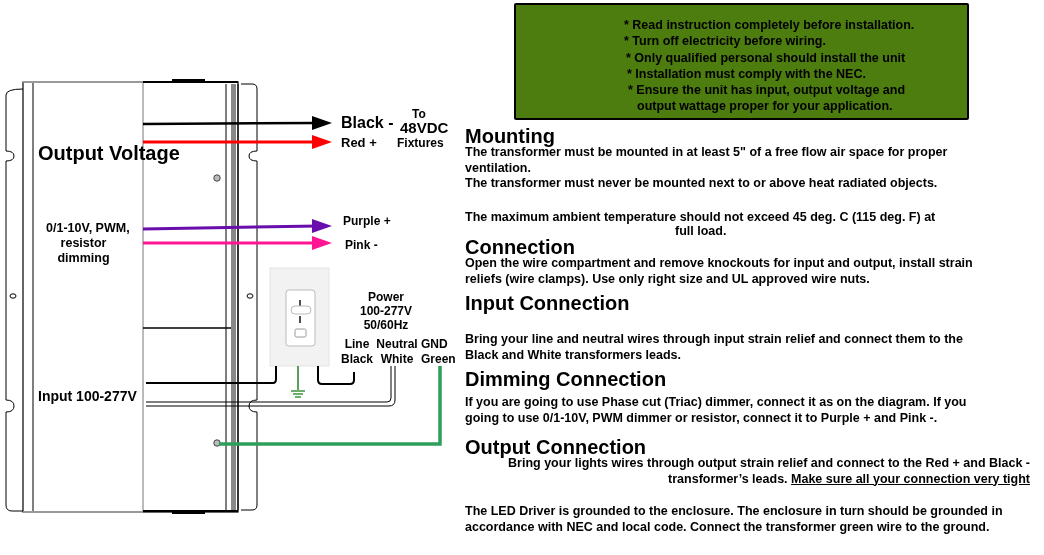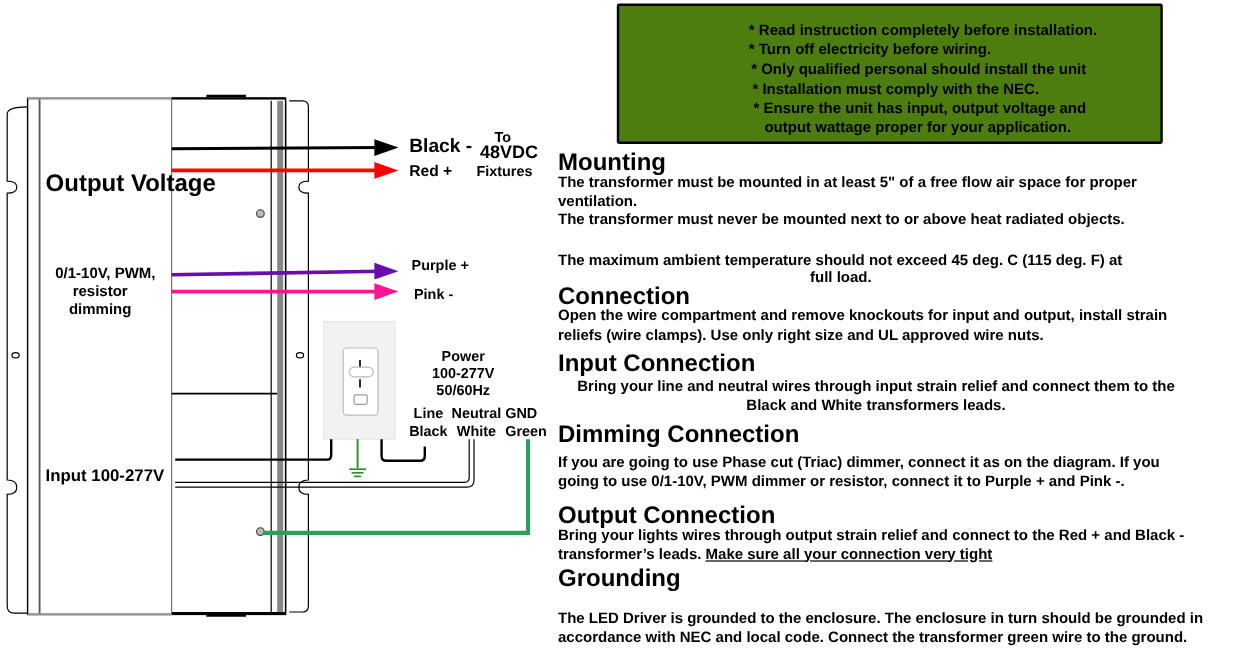--- a/index.html
+++ b/index.html
@@ -156,30 +156,29 @@
     <div class="sec-p">The transformer must never be mounted next to or above heat radiated objects.</div>
     <div class="sec-p" style="margin-top:18px;">The maximum ambient temperature should not exceed 45 deg. C (115 deg. F) at</div>
     <div class="sec-p" style="padding-left:210px;line-height:13px;">full load.</div>
   </div>
   <div>
     <div class="sec-h">Connection</div>
     <div class="sec-p" style="width:545px;">Open the wire compartment and remove knockouts for input and output,  install strain reliefs (wire clamps). Use only right size and UL approved wire nuts.</div>
   </div>
   <div style="margin-top:7px;">
     <div class="sec-h">Input Connection</div>
-    <div class="sec-p" style="width:530px;margin-top:3px;text-align:center;">Bring your line and neutral wires through input strain relief and connect them to the Black  and  White transformers leads.</div>
+    <div class="sec-p" style="width:530px;margin-top:20px;">Bring your line and neutral wires through input strain relief and connect them to the Black  and  White transformers leads.</div>
   </div>
   <div style="margin-top:7px;">
     <div class="sec-h">Dimming Connection</div>
     <div class="sec-p" style="width:525px;margin-top:7px;">If you are going to use Phase cut (Triac) dimmer, connect it as on the diagram. If you going to use 0/1-10V, PWM dimmer or resistor, connect it to Purple + and Pink -.</div>
   </div>
   <div style="margin-top:12px;">
     <div class="sec-h">Output Connection</div>
-    <div class="sec-p" style="width:565px;">
+    <div class="sec-p" style="width:565px;text-align:right;">
       <span>Bring your lights wires through output strain relief and connect  to the Red +  and Black - transformer’s leads.</span>
       <span class="u">Make sure all your connection very tight</span>
     </div>
   </div>
   <div style="margin-top:3px;">
-    <div class="sec-h">Grounding</div>
     <div class="sec-p" style="width:560px;margin-top:17px;">The LED Driver is grounded to the enclosure. The enclosure in turn should be grounded in accordance with NEC and local code. Connect the transformer green wire to the ground.</div>
   </div>
 </div>
 
 </body></html>

